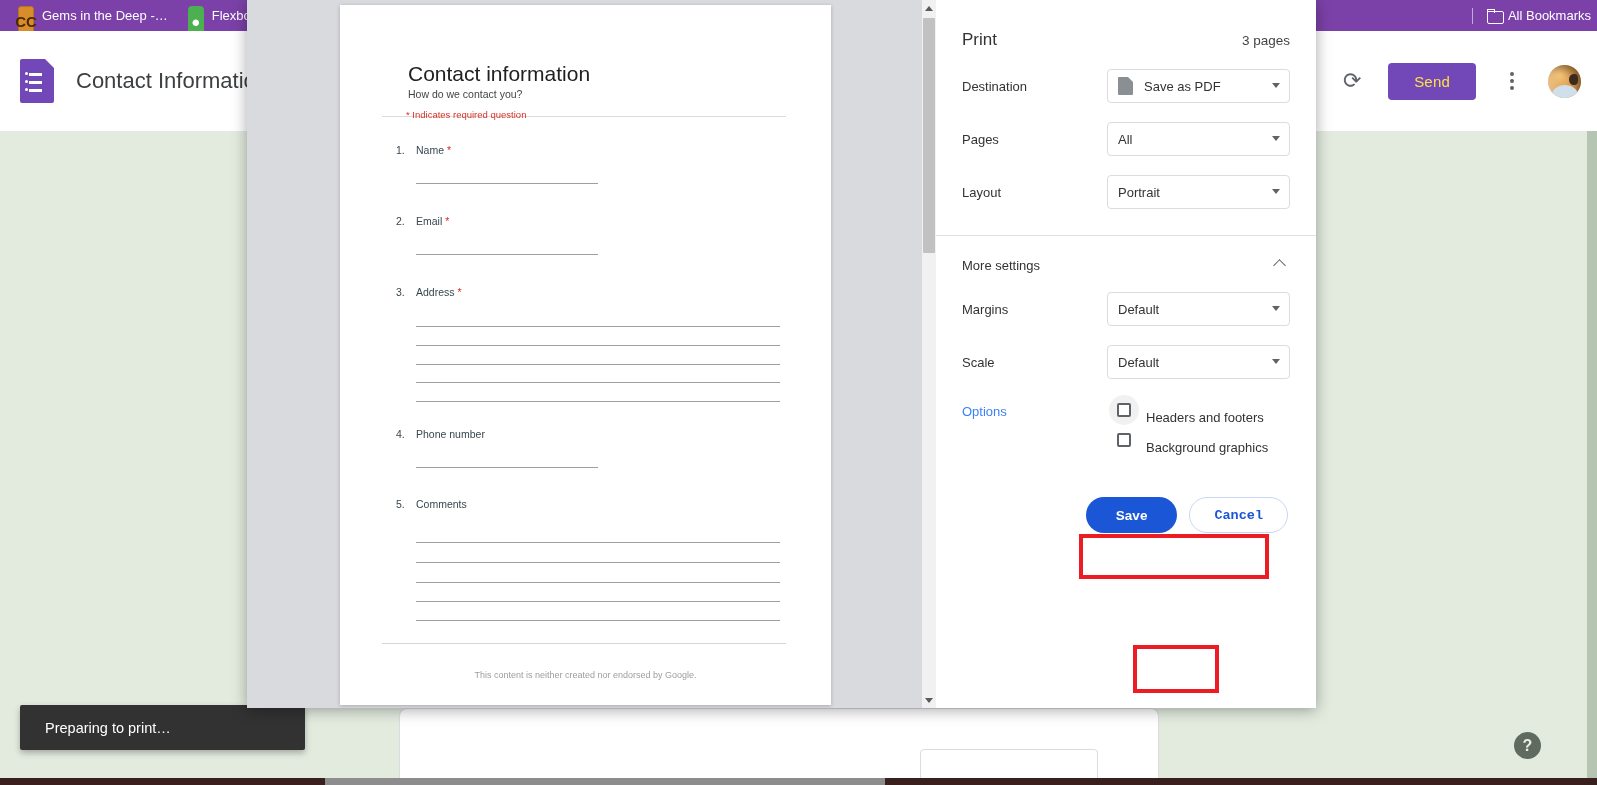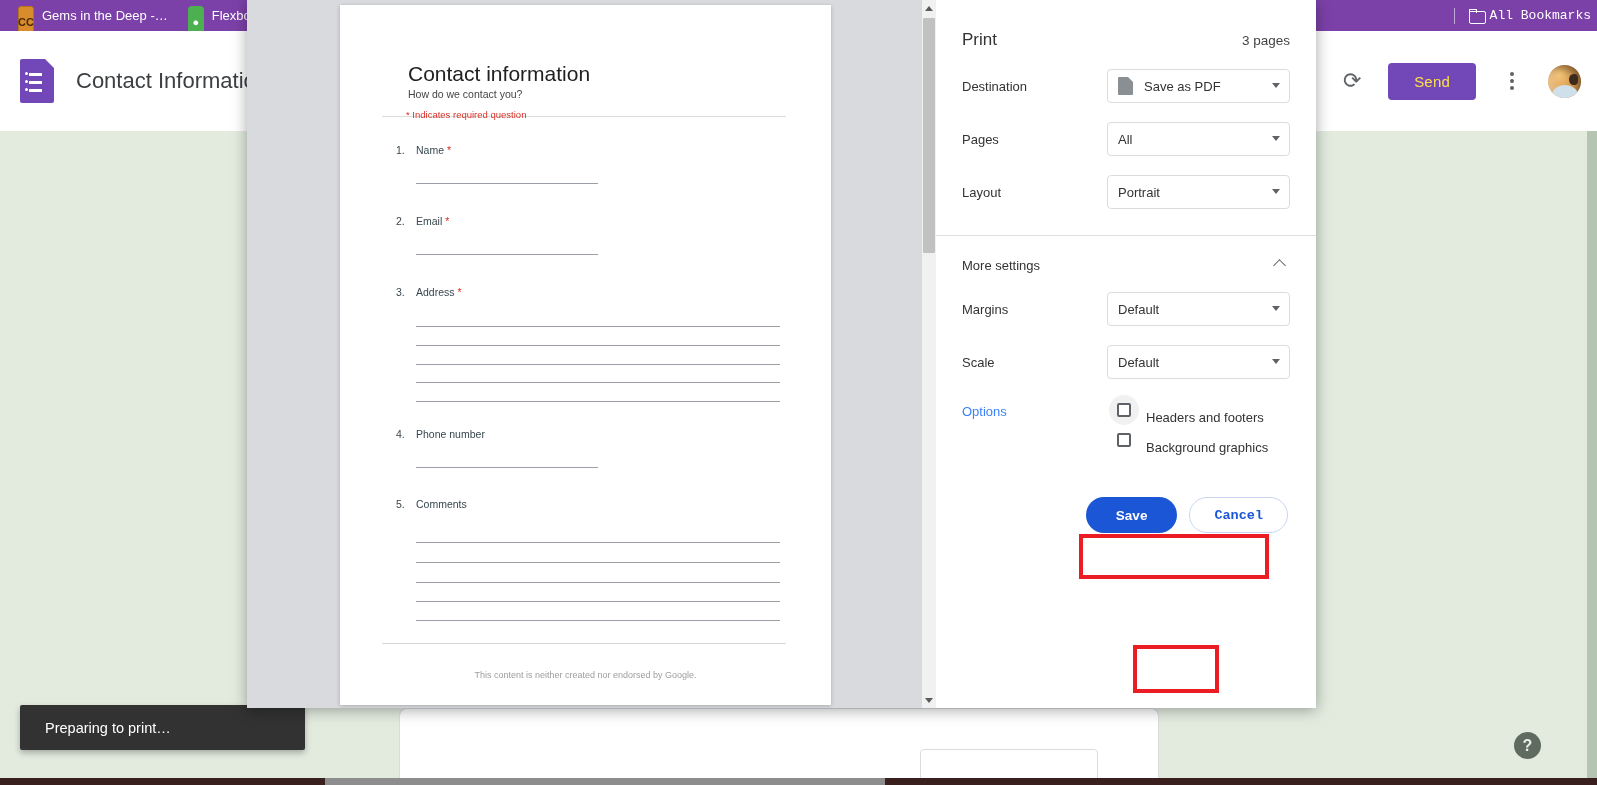--- a/index.html
+++ b/index.html
@@ -14,24 +14,24 @@
   
   .bookmark-bar {
     position: absolute; left: 0; top: 0; width: 1597px; height: 31px;
     background: #7B41A8;
     display: flex; align-items: center;
   }
   .bm-item { display: flex; align-items: center; gap: 8px; padding: 0 10px; height: 31px; }
   .bm-item:first-child { margin-left: 8px; }
   .bm-label { color: #fff; font-size: 13px; white-space: nowrap; }
   .bm-fav { width: 16px; height: 32px; border-radius: 3px; flex: 0 0 auto;
-            display:flex;align-items:center;justify-content:center;font-size:11px;font-weight:bold;margin-top:12px; }
+            display:flex;align-items:center;justify-content:center;font-size:15px;font-weight:bold;margin-top:12px; }
   .fav-cc { background: #d98c2b; color: #4a2a00; border:1px solid #b5731f; }
   .fav-frog { background: #4caf50; color:#fff; border-radius:4px 4px 2px 2px; }
-  .bm-right { position: absolute; right: 6px; top: 0; height: 31px; display: flex; align-items: center; gap: 6px; font-family: Liberation Mono, monospace; }
+  .bm-right { position: absolute; right: 6px; top: 0; height: 31px; display: flex; align-items: center; gap: 6px; }
   .bm-sep { width: 1px; height: 16px; background: rgba(255,255,255,.55); margin-right: 8px; }
   .folder-icon { width: 15px; height: 12px; position: relative; }
   .folder-icon::before {
     content: ''; position: absolute; left:0; top:1px; width: 15px; height: 11px;
     border: 1.5px solid #fff; border-radius: 1px 2px 2px 2px;
   }
   .folder-icon::after {
     content:''; position:absolute; left:0; top:-1px; width:6px; height:3px;
     border:1.5px solid #fff; border-bottom:none; border-radius:1px 1px 0 0;
   }

